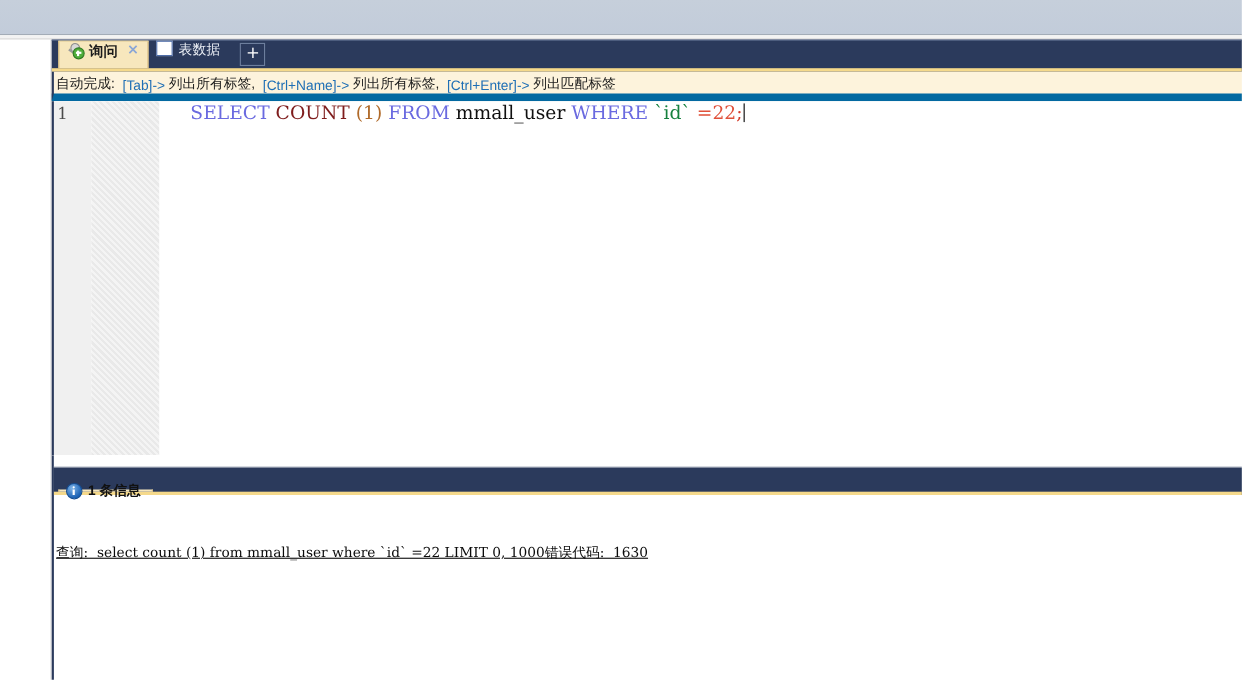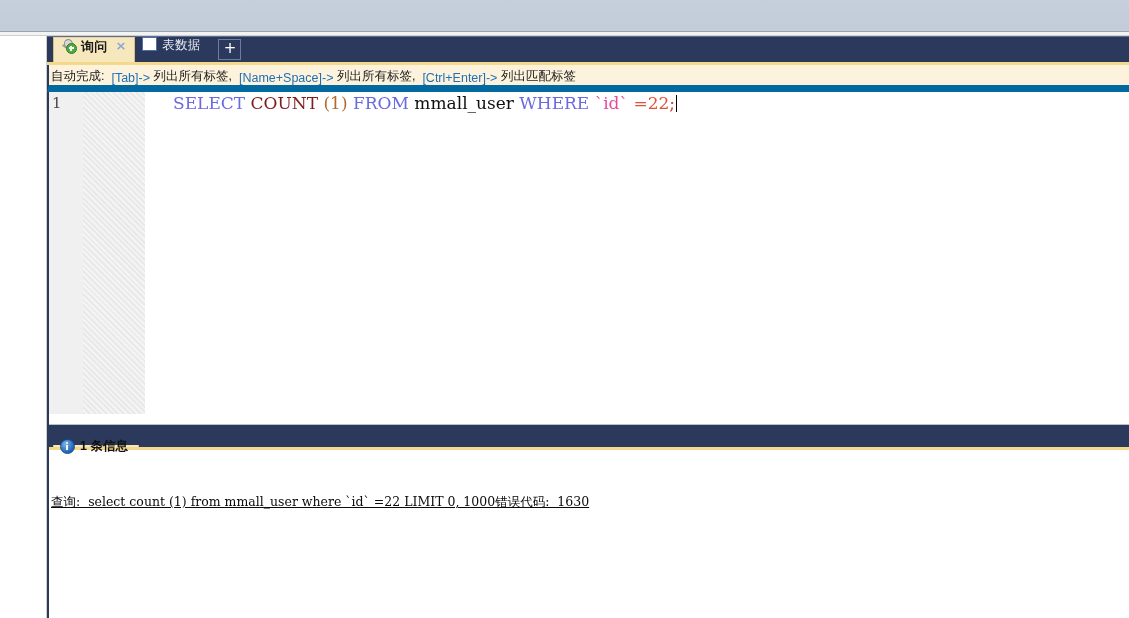--- a/index.html
+++ b/index.html
@@ -206,21 +206,21 @@
     line-height: 21px;
     white-space: pre;
     letter-spacing: 0px;
   }
   .kw    { color: #6a6ae0; }
   .fn    { color: #7f1d1d; }
   .paren { color: #b06a2a; }
   .ident { color: #101010; text-align: right; }
   .num   { color: #e0513a; }
   .punct { color: #d43b2a; }
-  .tick  { color: #ec4899; margin-top: 19px; }
+  .tick  { color: #15803d; margin-top: 19px; }
   .caret {
     display: inline-block;
     width: 1px;
     height: 17px;
     background: #000000;
     vertical-align: -3px;
     margin-left: 1px;
   }
 
   
@@ -321,21 +321,21 @@
     </div>
 
     <div class="hintbar">
       <span>自动完成:</span>
       <span>&nbsp;&nbsp;</span>
       <span class="key">[Tab]</span>
       <span class="key">-&gt;</span>
       <span>&nbsp;</span>
       <span>列出所有标签,</span>
       <span>&nbsp;&nbsp;</span>
-      <span class="key">[Name+Space]</span>
+      <span class="key">[Ctrl+Name]</span>
       <span class="key">-&gt;</span>
       <span>&nbsp;</span>
       <span>列出所有标签,</span>
       <span>&nbsp;&nbsp;</span>
       <span class="key">[Ctrl+Enter]</span>
       <span class="key">-&gt;</span>
       <span>&nbsp;</span>
       <span>列出匹配标签</span>
     </div>
 

